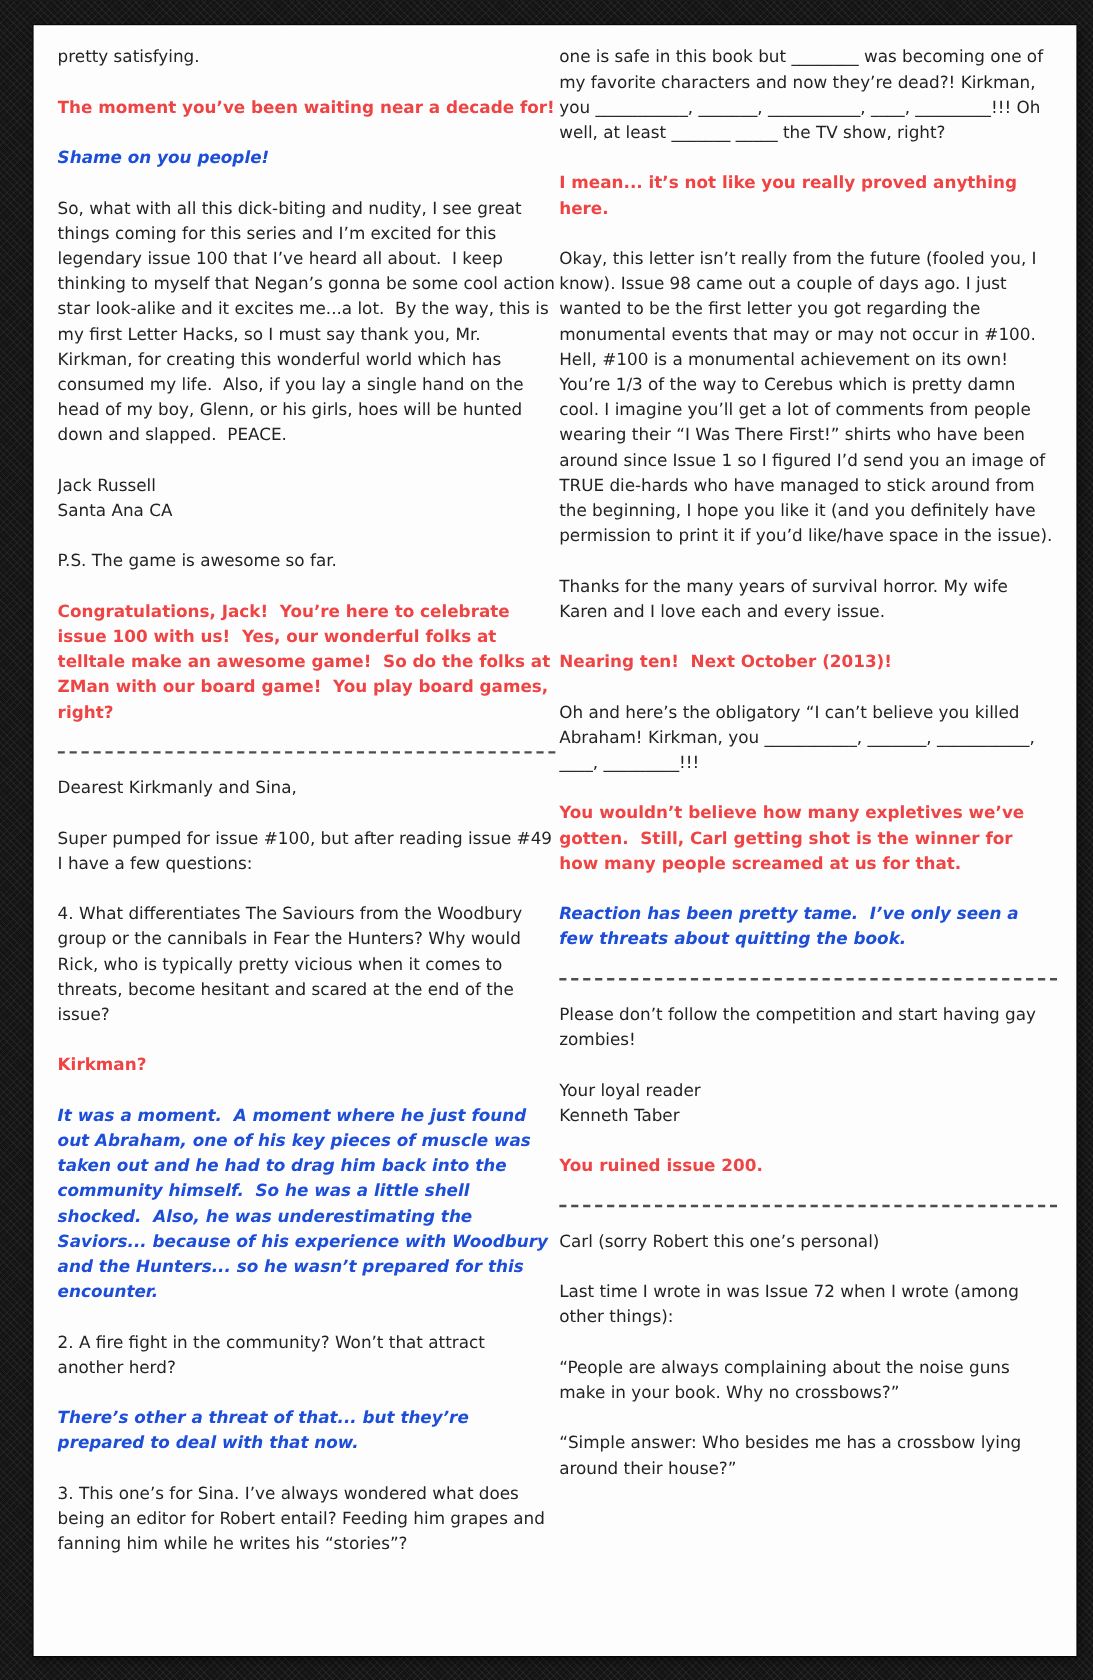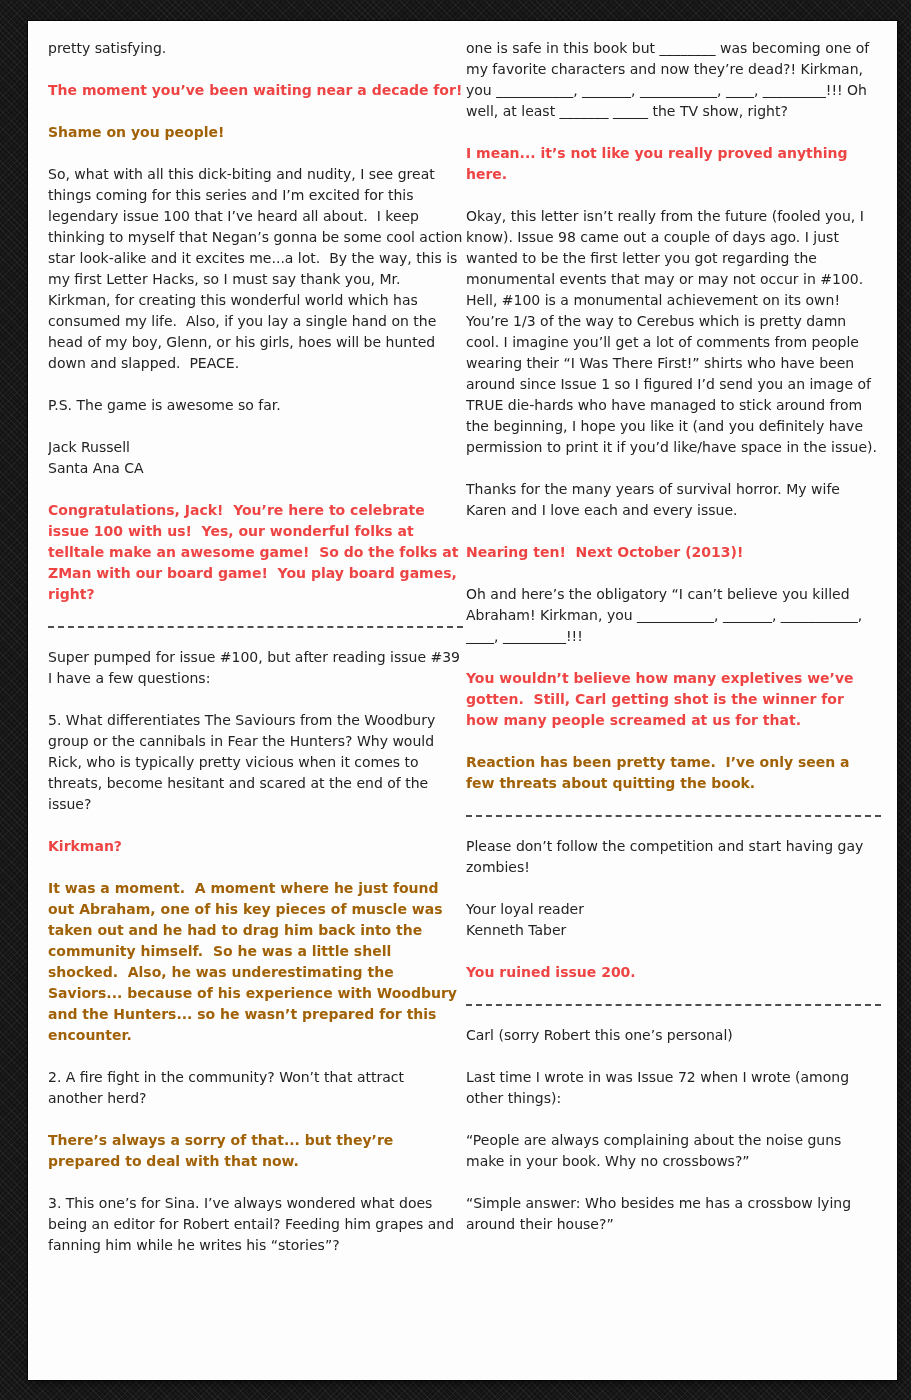--- a/index.html
+++ b/index.html
@@ -28,49 +28,50 @@
   .col { flex: 1 1 0; min-width: 0; overflow: hidden; }
   .col p {
     margin: 0 0 21px 0;
     font-size: 14px;
     line-height: 21px;
     color: #232323;
     white-space: pre-wrap;
     word-wrap: break-word;
   }
   .col p.b  { font-weight: bold; color: #ef4444; }
-  .col p.bi { font-weight: bold; color: #a16207; }
+  .col p.bi { font-weight: bold; font-style: italic; color: #1d4ed8; }
   .divider {
     border: 0;
     border-top: 2px dashed #4d4d4d;
     height: 0;
     margin: 2px 0 19px 0;
   }
 </style>
 </head>
 <body>
 
 <div class="page">
 
   <div class="col">
     <p class="n">pretty satisfying.</p>
     <p class="b">The moment you’ve been waiting near a decade for!</p>
     <p class="bi">Shame on you people!</p>
     <p class="n">So, what with all this dick-biting and nudity, I see great things coming for this series and I’m excited for this legendary issue 100 that I’ve heard all about.  I keep thinking to myself that Negan’s gonna be some cool action star look-alike and it excites me...a lot.  By the way, this is my first Letter Hacks, so I must say thank you, Mr. Kirkman, for creating this wonderful world which has consumed my life.  Also, if you lay a single hand on the head of my boy, Glenn, or his girls, hoes will be hunted down and slapped.  PEACE.</p>
-    <p class="n">P.S. The game is awesome so far.</p>
     <p class="n">Jack Russell
 Santa Ana CA</p>
+    <p class="n">P.S. The game is awesome so far.</p>
     <p class="b">Congratulations, Jack!  You’re here to celebrate issue 100 with us!  Yes, our wonderful folks at telltale make an awesome game!  So do the folks at ZMan with our board game!  You play board games, right?</p>
     <div class="divider"></div>
-    <p class="n">Super pumped for issue #100, but after reading issue #39 I have a few questions:</p>
-    <p class="n">5. What differentiates The Saviours from the Woodbury group or the cannibals in Fear the Hunters? Why would Rick, who is typically pretty vicious when it comes to threats, become hesitant and scared at the end of the issue?</p>
+    <p class="n">Dearest Kirkmanly and Sina,</p>
+    <p class="n">Super pumped for issue #100, but after reading issue #49 I have a few questions:</p>
+    <p class="n">4. What differentiates The Saviours from the Woodbury group or the cannibals in Fear the Hunters? Why would Rick, who is typically pretty vicious when it comes to threats, become hesitant and scared at the end of the issue?</p>
     <p class="b">Kirkman?</p>
     <p class="bi">It was a moment.  A moment where he just found out Abraham, one of his key pieces of muscle was taken out and he had to drag him back into the community himself.  So he was a little shell shocked.  Also, he was underestimating the Saviors... because of his experience with Woodbury and the Hunters... so he wasn’t prepared for this encounter.</p>
     <p class="n">2. A fire fight in the community? Won’t that attract another herd?</p>
-    <p class="bi">There’s always a sorry of that... but they’re prepared to deal with that now.</p>
+    <p class="bi">There’s other a threat of that... but they’re prepared to deal with that now.</p>
     <p class="n">3. This one’s for Sina. I’ve always wondered what does being an editor for Robert entail? Feeding him grapes and fanning him while he writes his “stories”?</p>
 
   </div>
 
   <div class="col">
     <p class="n">one is safe in this book but ________ was becoming one of my favorite characters and now they’re dead?! Kirkman, you ___________, _______, ___________, ____, _________!!! Oh well, at least _______ _____ the TV show, right?</p>
     <p class="b">I mean... it’s not like you really proved anything here.</p>
     <p class="n">Okay, this letter isn’t really from the future (fooled you, I know). Issue 98 came out a couple of days ago. I just wanted to be the first letter you got regarding the monumental events that may or may not occur in #100. Hell, #100 is a monumental achievement on its own! You’re 1/3 of the way to Cerebus which is pretty damn cool. I imagine you’ll get a lot of comments from people wearing their “I Was There First!” shirts who have been around since Issue 1 so I figured I’d send you an image of TRUE die-hards who have managed to stick around from the beginning, I hope you like it (and you definitely have permission to print it if you’d like/have space in the issue).</p>
     <p class="n">Thanks for the many years of survival horror. My wife Karen and I love each and every issue.</p>
     <p class="b">Nearing ten!  Next October (2013)!</p>

